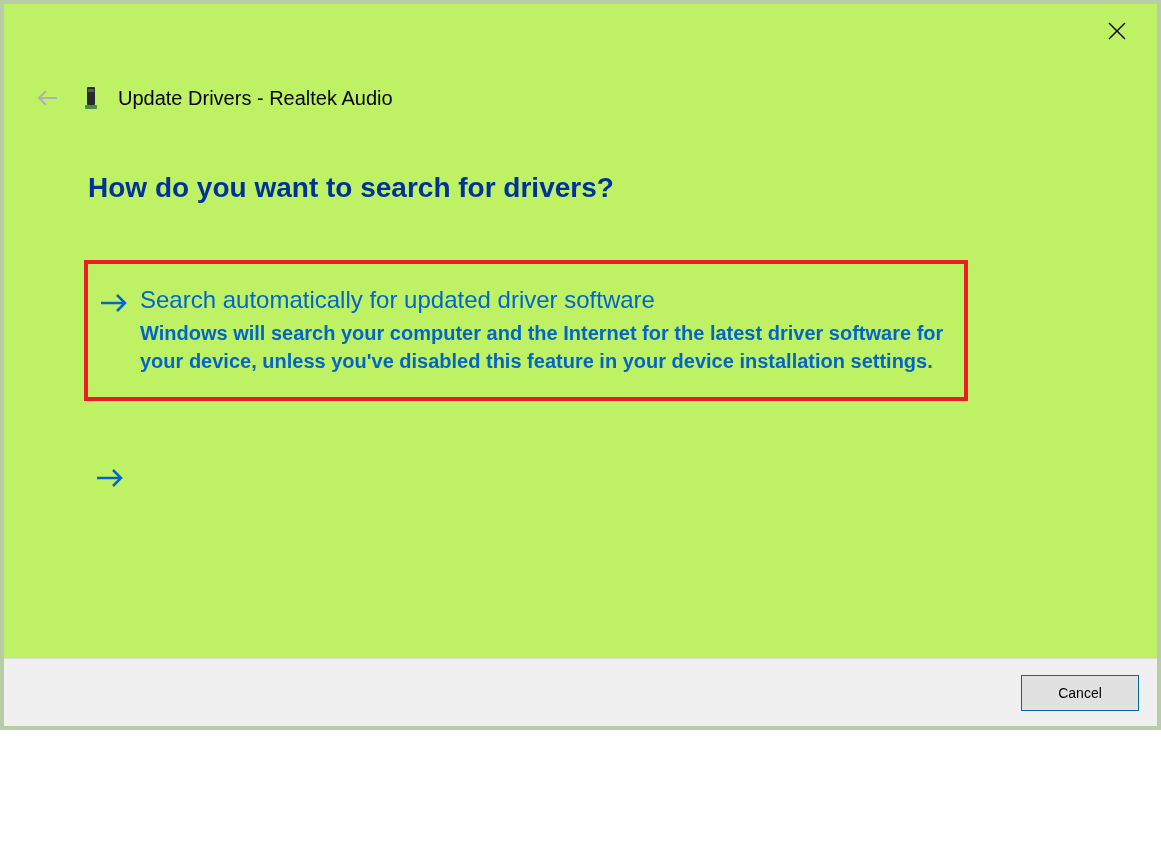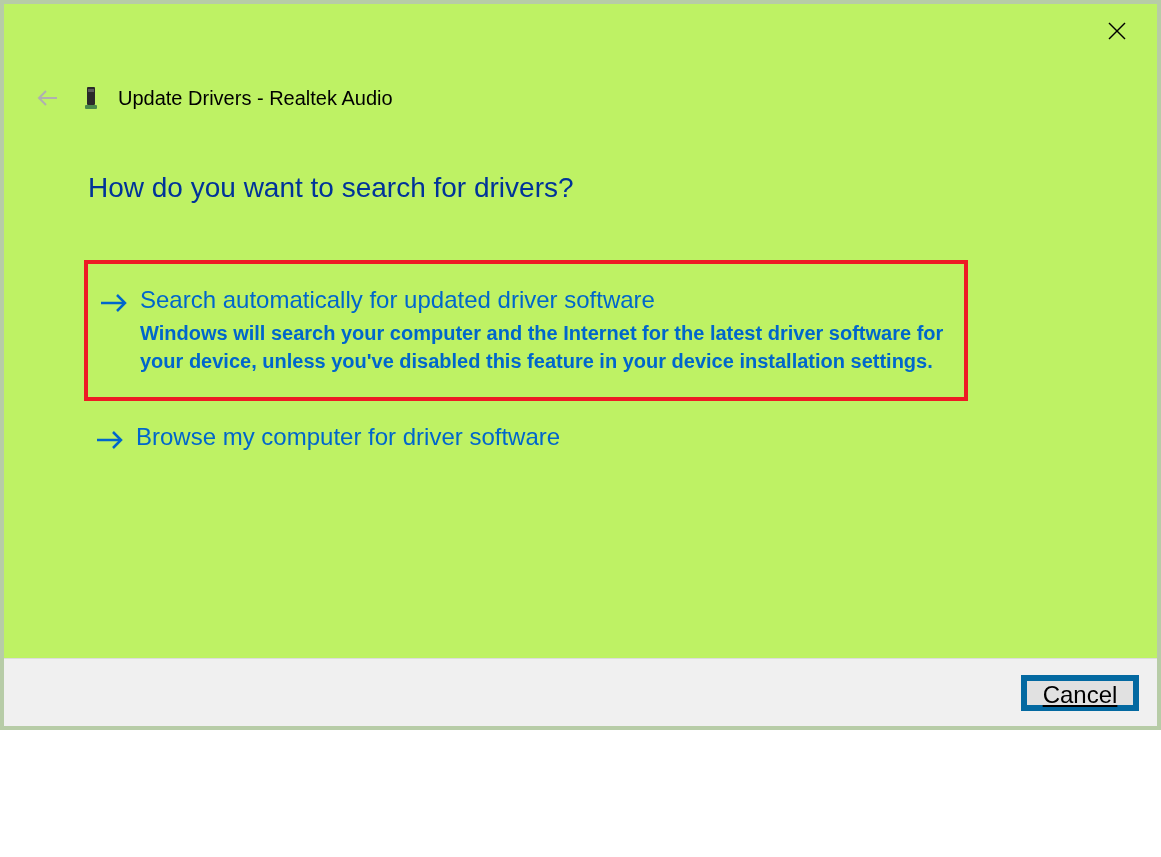--- a/index.html
+++ b/index.html
@@ -68,29 +68,30 @@
       color: #000000;
       font-weight: 400;
     }
     .content {
       flex: 1;
       padding: 0 80px;
     }
     .main-heading {
       font-size: 28px;
       color: #003399;
-      font-weight: 400;
+      font-weight: 700;
       margin-top: 58px;
       margin-bottom: 56px;
       padding-left: 4px;
     }
     .option {
       display: flex;
       align-items: flex-start;
       padding: 20px 14px 22px 8px;
+      margin-bottom: 38px;
       cursor: pointer;
       max-width: 884px;
     }
     .option.highlighted {
       border: 4px solid #ed1c24;
     }
     .option-arrow {
       flex-shrink: 0;
       width: 36px;
       height: 30px;
@@ -126,26 +127,25 @@
       background: #f0f0f0;
       display: flex;
       align-items: center;
       justify-content: flex-end;
       padding-right: 18px;
     }
     .cancel-btn {
       width: 118px;
       height: 36px;
       background: #e1e1e1;
-      border: 6px solid #0369a1;
-      font-size: 24px;
+      border: 1px solid #0369a1;
+      font-size: 14px;
       color: #000000;
       cursor: pointer;
       font-family: inherit;
-      text-decoration: underline;
     }
   </style>
 </head>
 <body>
 
 <div class="outer-border">
 
   <div class="close-btn">
     <svg viewBox="0 0 20 20">
       <line x1="2" y1="2" x2="18" y2="18" stroke="#000000" stroke-width="1.5"></line>
@@ -187,21 +187,20 @@
     </div>
 
     <div class="option">
       <div class="option-arrow">
         <svg viewBox="0 0 30 22">
           <line x1="2" y1="11" x2="26" y2="11" stroke="#0066cc" stroke-width="2.5"></line>
           <polyline points="18,3 26,11 18,19" fill="none" stroke="#0066cc" stroke-width="2.5"></polyline>
         </svg>
       </div>
       <div class="option-text">
-        <div class="option-title">Browse my computer for driver software</div>
       </div>
     </div>
   </div>
 
   <div class="footer">
     <button class="cancel-btn">Cancel</button>
   </div>
 
 </div>
 

